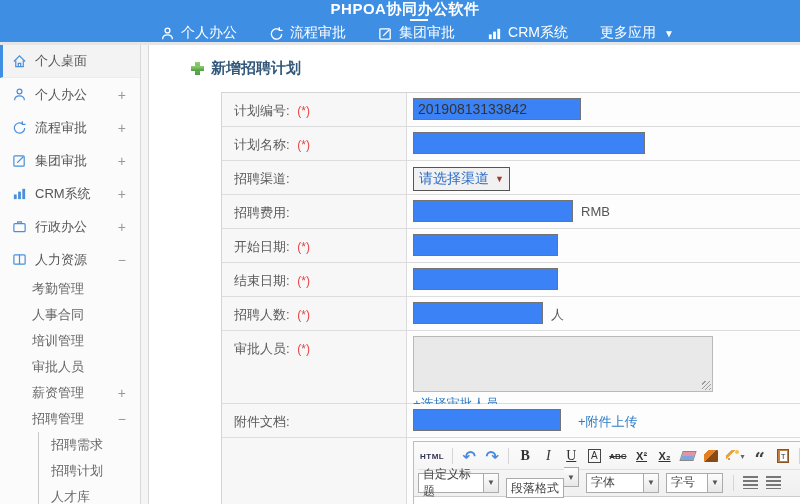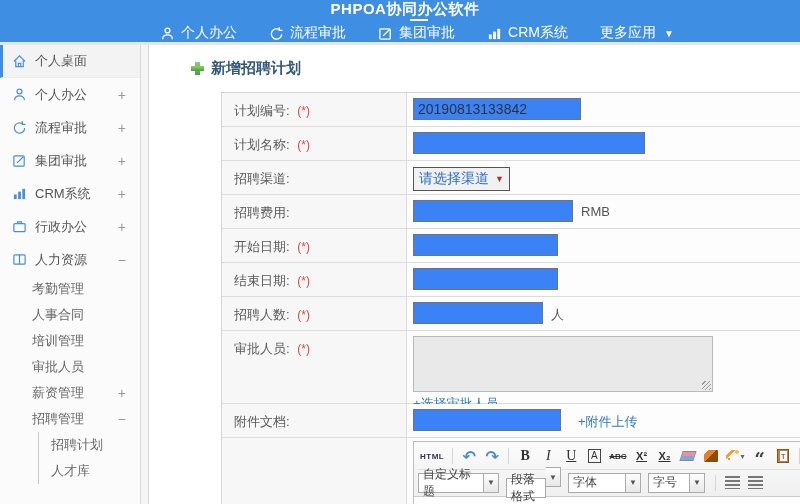--- a/index.html
+++ b/index.html
@@ -103,21 +103,21 @@
   .ic-paste::after { content:"T"; position:absolute; left:2px; top:1px; right:1px; bottom:1px;
     background:#fff; font-size:8px; color:#333; text-align:center; line-height:11px; }
   .mini-caret { font-size:8px; color:#666; margin-left:2px; }
 
   .combo { display:inline-flex; margin-right:4px; }
   .combo .combo-txt { border:1px solid #ababab; background:#fff; height:20px; font-size:12px;
     color:#444; display:inline-flex; align-items:center; padding:0 4px; }
   .combo .combo-arrow { border:1px solid #ababab; border-left:none; background:linear-gradient(#fdfdfd,#e8e8e8);
     width:15px; height:20px; display:inline-flex; align-items:center; justify-content:center;
     font-size:8px; color:#555; cursor:pointer; }
-  .c1 .combo-txt{ width:66px; } .c2 .combo-txt{ width:40px;margin-top:11px; } .c3 .combo-txt{ width:58px; } .c4 .combo-txt{ width:42px; }
+  .c1 .combo-txt{ width:66px; } .c2 .combo-txt{ width:58px;margin-top:11px; } .c3 .combo-txt{ width:58px; } .c4 .combo-txt{ width:42px; }
 
   .ic-align { width:15px; height:13px; cursor:pointer; }
   .ic-align { background:repeating-linear-gradient(to bottom,#777 0 2px,transparent 2px 4px); }
   .ed-content { height:12px; background:#fff; }
 </style>
 </head>
 <body>
 
 <div class="header">
   <div class="logo">PHPOA协同办公软件</div>
@@ -235,20 +235,23 @@
     </div>
     <div class="side-sub">
       <span>薪资管理</span>
       <span class="expand">+</span>
     </div>
     <div class="side-sub">
       <span>招聘管理</span>
       <span class="expand">−</span>
     </div>
     <div class="sub2-wrap">
+      <div class="side-sub2">
+        <span>招聘需求</span>
+      </div>
       <div class="side-sub2">
         <span>招聘计划</span>
       </div>
       <div class="side-sub2">
         <span>人才库</span>
       </div>
     </div>
   </div>
   <div class="side-scrollbar"></div>
 

